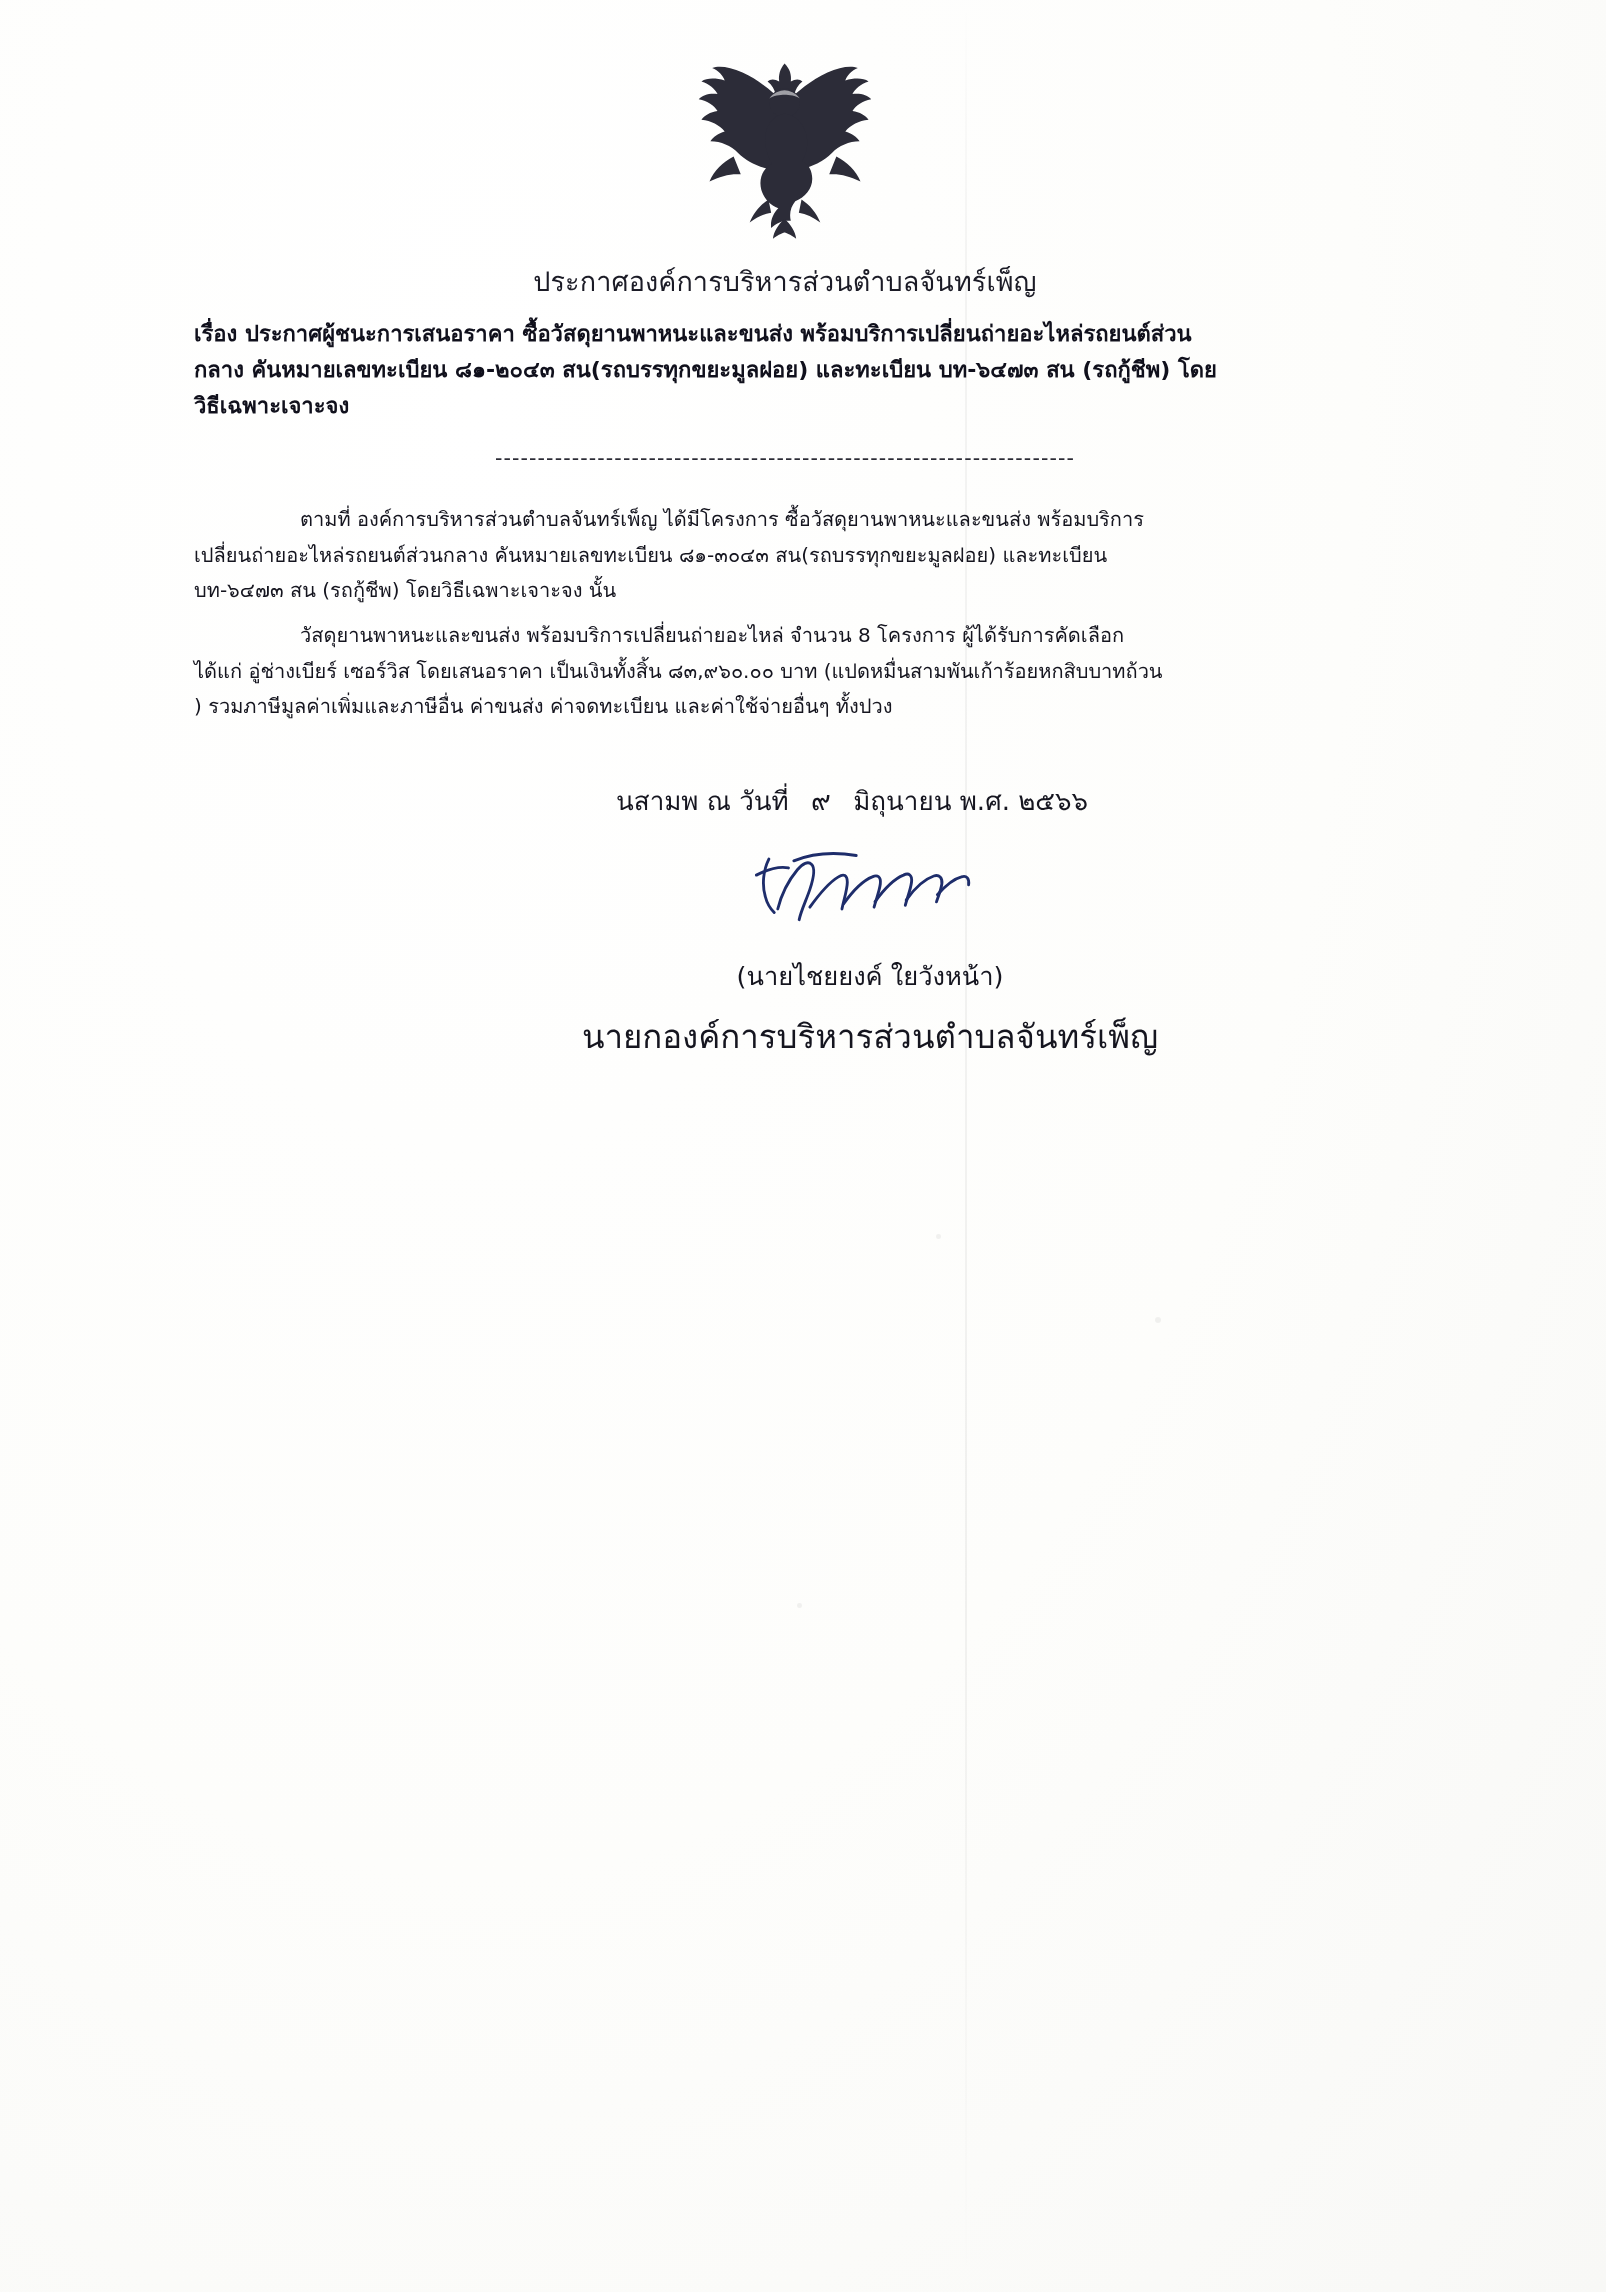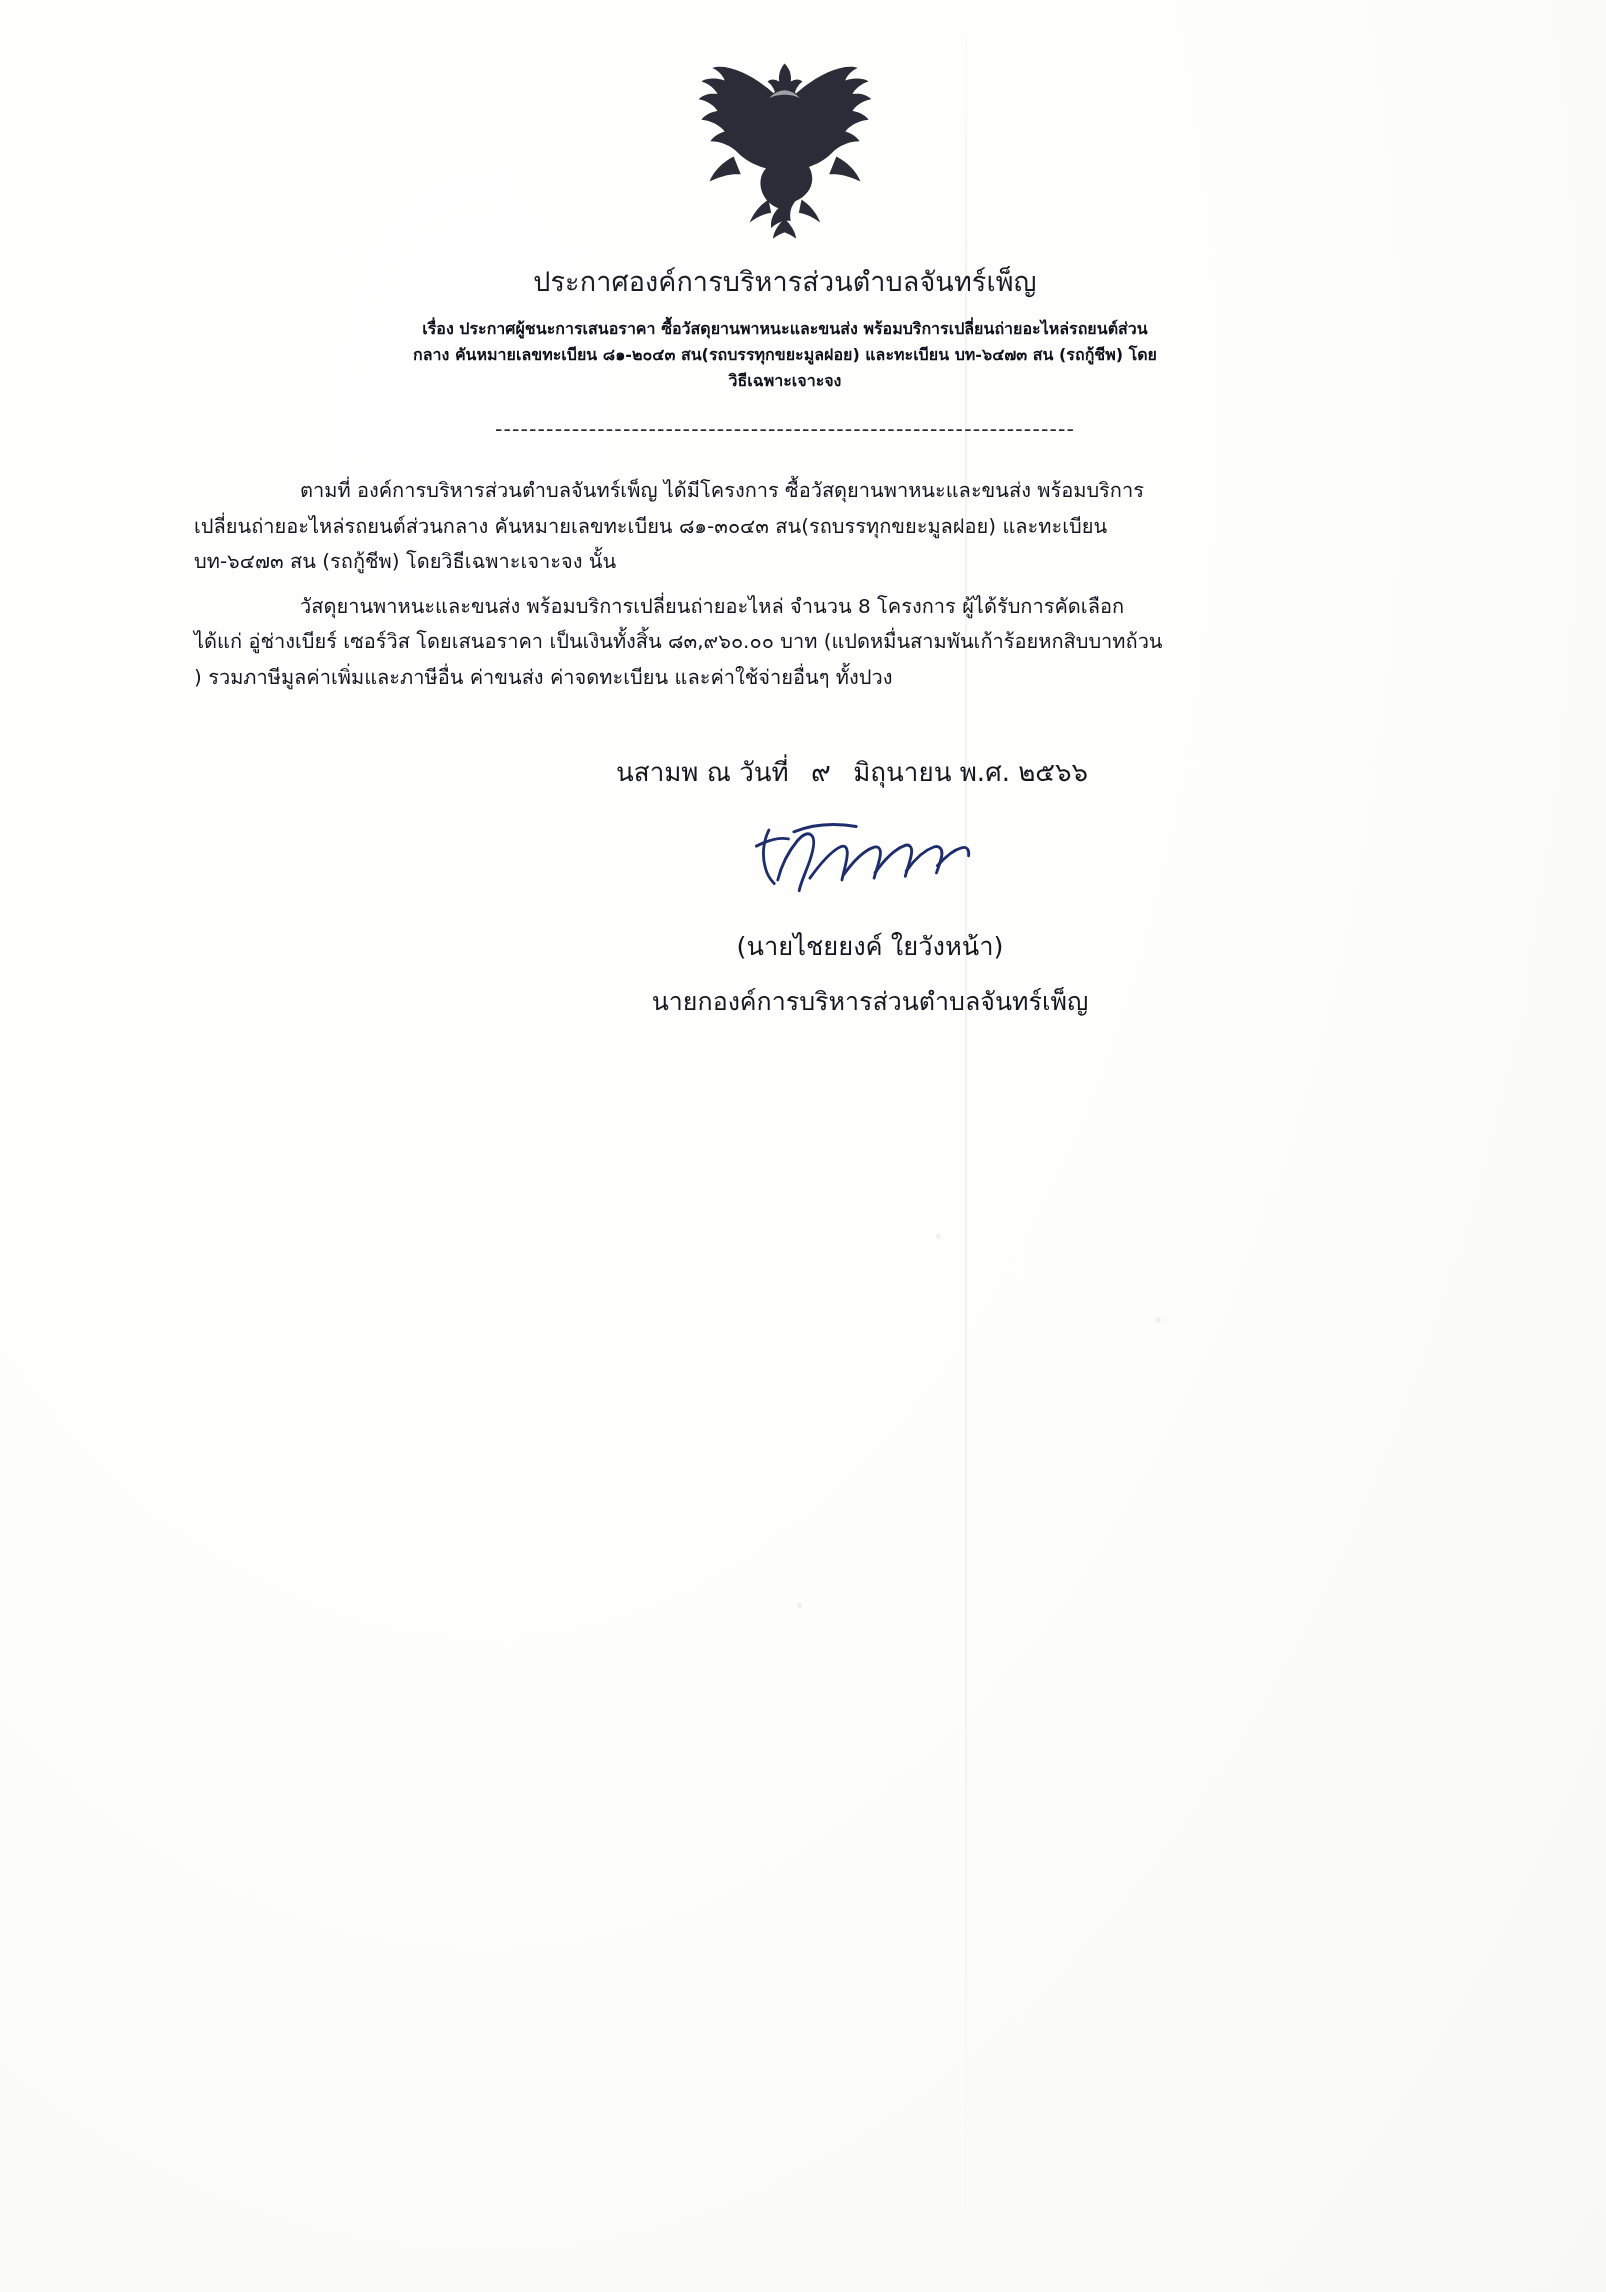--- a/index.html
+++ b/index.html
@@ -61,23 +61,23 @@
   }
   .org-line {
     font-size: 27px;
     letter-spacing: 0.1px;
     line-height: 1.5;
     color: #1b1b26;
   }
   .subject-block {
     margin: 14.3px auto 0 auto;
     width: 1182px;
-    text-align: center;
+    text-align: left;
     font-weight: bold;
-    font-size: 16px;
+    font-size: 22px;
     line-height: 1.62;
     color: #10101c;
   }
   .subject-line {
     display: block;
   }
   .subject-line.l2,
   .subject-line.l3 {
     font-weight: bold;
   }
@@ -144,21 +144,21 @@
     height: 107px;
   }
   .sign-name {
     margin-top: 5.4px;
     font-size: 25.5px;
     color: #15151f;
     text-align: center;
   }
   .sign-title {
     margin-top: 14.3px;
-    font-size: 25px;
+    font-size: 33px;
     color: #15151f;
   }
 
   
   .speck {
     position: absolute;
     background: rgba(0,0,0,0.05);
     border-radius: 50%;
   }
 </style>

